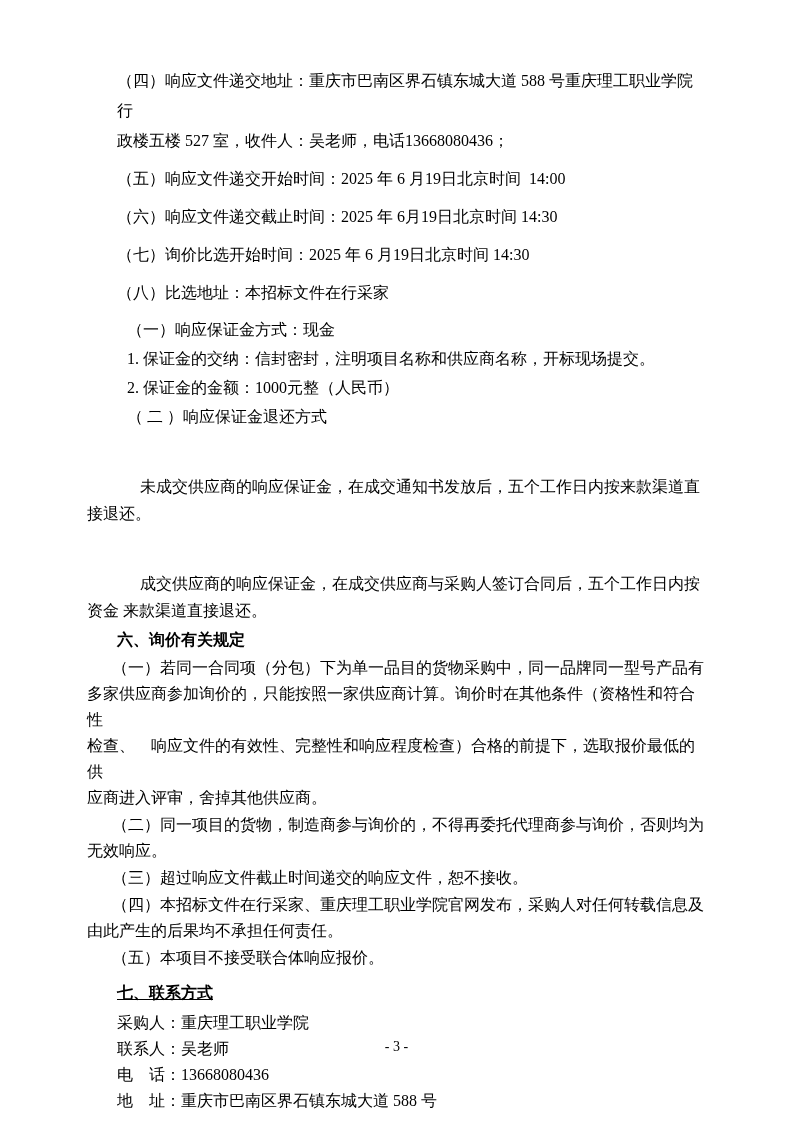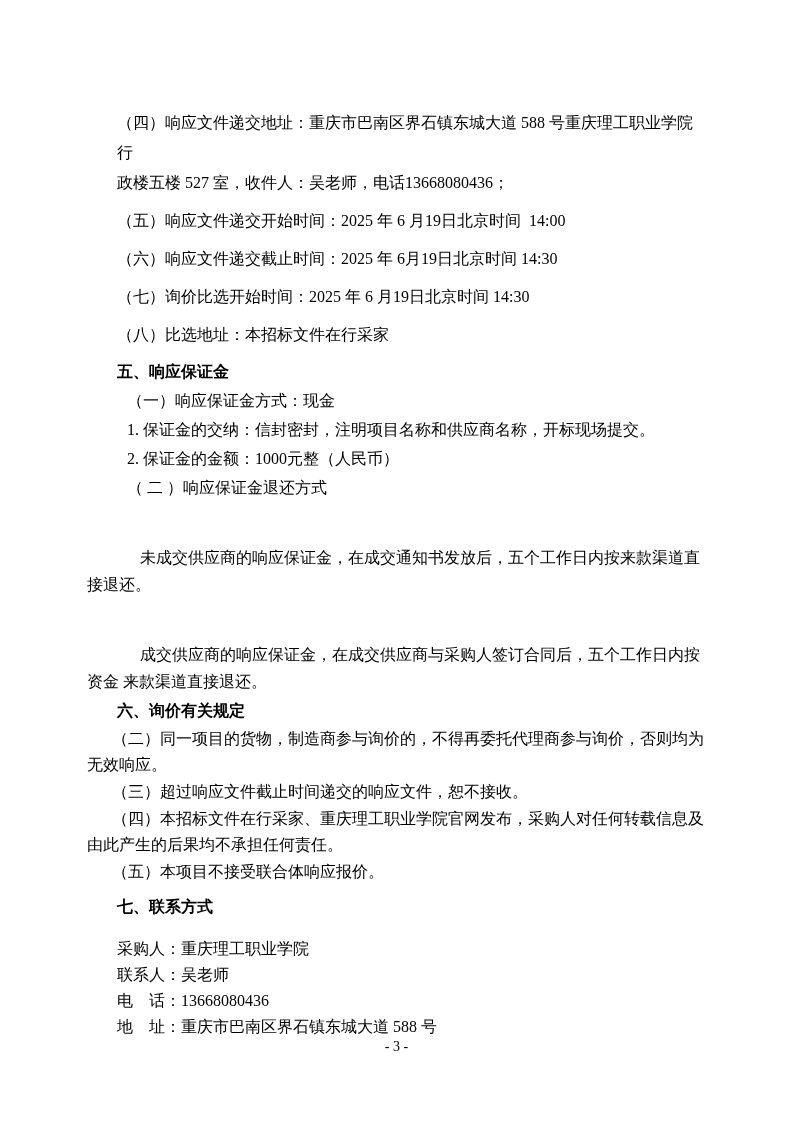--- a/index.html
+++ b/index.html
@@ -1,66 +1,69 @@
 <!DOCTYPE html>
 <html><head>
 <meta charset="utf-8">
 <style>
   html,body{margin:0;padding:0;background:#ffffff;}
   .page{
     position:relative;
     width:793px;height:1122px;
     background:#ffffff;
     box-sizing:border-box;
-    padding:108px 86px 0 87px;
+    padding:66px 86px 0 87px;
     font-family:"Liberation Serif","DejaVu Serif",serif;
     font-size:16px;
     color:#000000;
     overflow:hidden;
   }
   p{margin:0;white-space:pre-wrap;}
   .item{line-height:30px;margin:0 0 8px 30px;}
   .heading{
     line-height:27px;margin:2px 0 2px 30px;
     font-weight:700;
     font-family:"Liberation Sans","DejaVu Sans",sans-serif;
   }
   .sub{line-height:27px;margin:0 0 2px 40px;}
   .para3{line-height:27px;text-indent:53px;margin-top:43px;}
   .para2{line-height:26px;margin:0 0 1px 0;text-indent:25px;}
-  .heading-seven{margin-top:8px;margin-bottom:16px;}
+  .heading-seven{margin-top:8px;margin-bottom:4px;text-decoration:underline;}
   .contact{line-height:26px;margin-left:30px;}
   .footer{
     position:absolute;left:0;top:1038px;width:100%;
     text-align:center;font-size:14px;line-height:18px;
   }
 </style>
 </head>
 <body>
 
 <div class="page">
 
   <p class="item">（四）响应文件递交地址：重庆市巴南区界石镇东城大道 588 号重庆理工职业学院行
 政楼五楼 527 室，收件人：吴老师，电话13668080436；</p>
   <p class="item">（五）响应文件递交开始时间：2025 年 6 月19日北京时间  14:00</p>
   <p class="item">（六）响应文件递交截止时间：2025 年 6月19日北京时间 14:30</p>
   <p class="item">（七）询价比选开始时间：2025 年 6 月19日北京时间 14:30</p>
   <p class="item">（八）比选地址：本招标文件在行采家</p>
 
-  <p class="heading">五、响应保证金</p>
   <p class="sub">（一）响应保证金方式：现金</p>
   <p class="sub">1. 保证金的交纳：信封密封，注明项目名称和供应商名称，开标现场提交。</p>
   <p class="sub">2. 保证金的金额：1000元整（人民币）</p>
   <p class="sub">（ 二 ）响应保证金退还方式</p>
   <p class="para3">未成交供应商的响应保证金，在成交通知书发放后，五个工作日内按来款渠道直
 接退还。</p>
   <p class="para3">成交供应商的响应保证金，在成交供应商与采购人签订合同后，五个工作日内按
 资金 来款渠道直接退还。</p>
 
   <p class="heading">六、询价有关规定</p>
+  <p class="para2">（一）若同一合同项（分包）下为单一品目的货物采购中，同一品牌同一型号产品有
+多家供应商参加询价的，只能按照一家供应商计算。询价时在其他条件（资格性和符合性
+检查、　响应文件的有效性、完整性和响应程度检查）合格的前提下，选取报价最低的供
+应商进入评审，舍掉其他供应商。</p>
   <p class="para2">（二）同一项目的货物，制造商参与询价的，不得再委托代理商参与询价，否则均为
 无效响应。</p>
   <p class="para2">（三）超过响应文件截止时间递交的响应文件，恕不接收。</p>
   <p class="para2">（四）本招标文件在行采家、重庆理工职业学院官网发布，采购人对任何转载信息及
 由此产生的后果均不承担任何责任。</p>
   <p class="para2">（五）本项目不接受联合体响应报价。</p>
 
   <p class="heading heading-seven">七、联系方式</p>
   <p class="contact">采购人：重庆理工职业学院</p>
   <p class="contact">联系人：吴老师</p>

